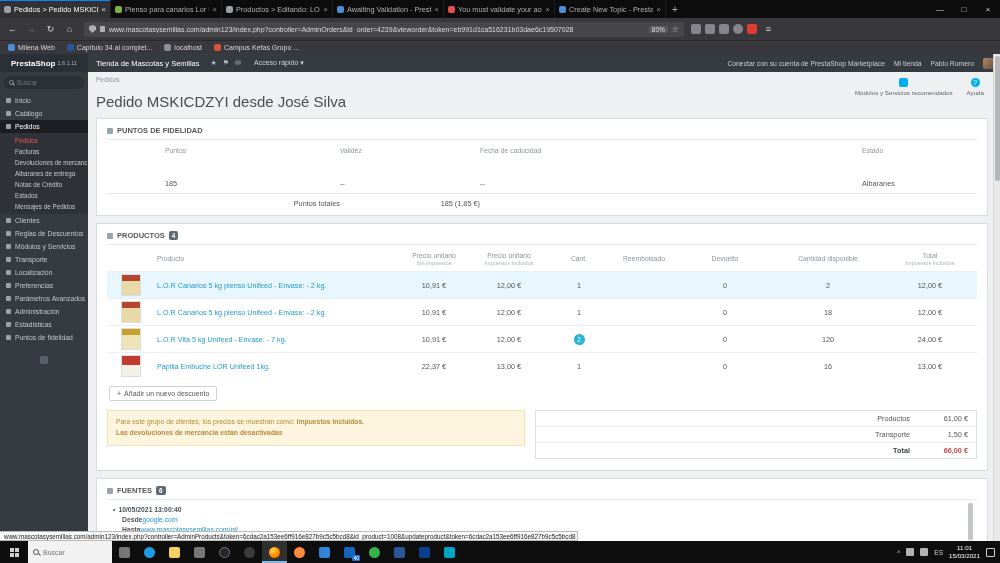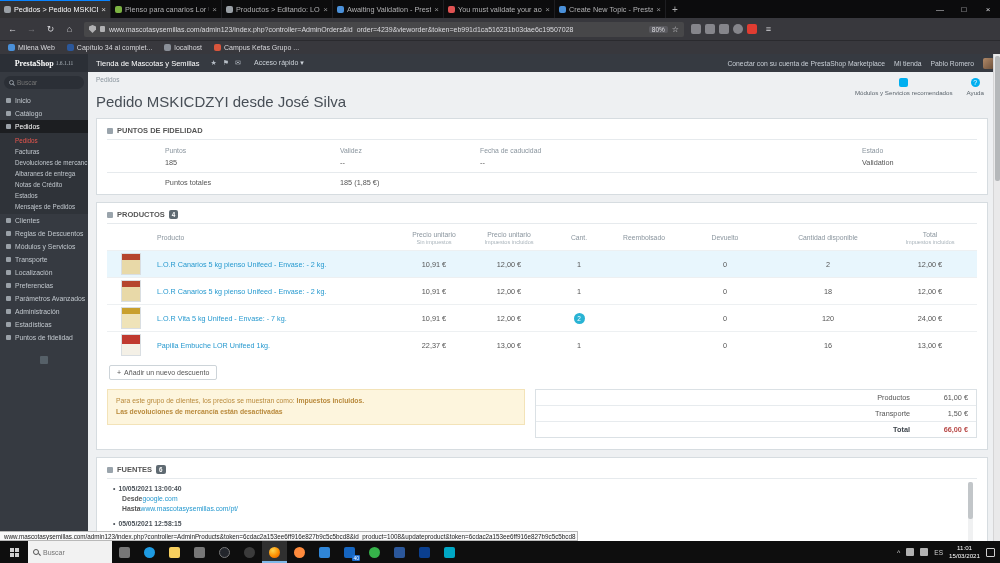--- a/index.html
+++ b/index.html
@@ -34,21 +34,21 @@
   .nbico.ext-red { background: #e03c31; }
 
   
   .bmbar { height: 14px; background: #38383d; border-top: 1px solid #2a2a2e; display: flex; align-items: center; gap: 12px; padding: 0 8px; font-size: 7px; color: #d7d7db; }
   .bm { display: flex; align-items: center; gap: 3px; }
   .bmfav { width: 7px; height: 7px; border-radius: 2px; }
   .b0 { background: #4a90d9; } .b1 { background: #2b579a; } .b2 { background: #8a8f98; } .b3 { background: #d8553c; }
 
   
   .ps-top { height: 18px; background: #363a41; display: flex; align-items: center; color: #fff; }
-  .ps-logo { width: 88px; height: 100%; background: #2b2f36; display: flex; align-items: center; justify-content: center; gap: 2px; flex: none; font-family: Liberation Serif, serif; }
+  .ps-logo { width: 88px; height: 100%; background: #2b2f36; display: flex; align-items: center; justify-content: center; gap: 2px; flex: none; }
   .ps-brand { font-size: 8px; font-weight: bold; }
   .ps-ver { font-size: 5.5px; color: #aab1b8; }
   .ps-shop { font-size: 7.5px; margin: 0 8px; white-space: nowrap; }
   .ps-ico { font-size: 7px; color: #b7bec6; margin: 0 3px; }
   .ps-quick { font-size: 7px; color: #cdd3d9; margin-left: 10px; display: flex; gap: 2px; }
   .ps-right { margin-left: auto; display: flex; align-items: center; gap: 9px; padding-right: 6px; font-size: 6.8px; color: #c9cfd6; white-space: nowrap; }
   .avatar { width: 11px; height: 11px; border-radius: 2px; background: linear-gradient(135deg,#b08968,#6b4f3a); }
 
   
   .ps-main { display: flex; height: 469px; }
@@ -77,22 +77,22 @@
   .help-icon { width: 9px; height: 9px; background: var(--accent); border-radius: 50%; color: #fff; font-size: 7px; line-height: 9px; text-align: center; }
 
   .panel { background: #fff; border: 1px solid #d6dce0; padding: 7px 10px; margin-bottom: 7px; position: relative; }
   .panel-h { display: flex; align-items: center; gap: 4px; font-size: 7.5px; font-weight: bold; color: #555; text-transform: uppercase; padding-bottom: 4px; border-bottom: 1px solid #e6eaed; margin-bottom: 5px; }
   .ph-ico { width: 6px; height: 6px; background: #9aa4ac; border-radius: 1px; }
   .badge { background: #5f6a72; color: #fff; border-radius: 2px; padding: 0 3px; font-size: 6.3px; line-height: 9px; }
 
   
   .loy-head, .loy-row, .loy-total { display: grid; grid-template-columns: 175px 140px 1fr 115px; padding-left: 58px; align-items: center; }
   .loy-head { font-size: 6.8px; color: #8a959e; padding-top: 2px; padding-bottom: 4px; }
-  .loy-row { font-size: 7.3px; color: #555; padding-bottom: 5px; border-bottom: 1px solid #e6eaed; }
-  .loy-total { font-size: 7.3px; color: #555; padding-top: 5px; }
+  .loy-row { font-size: 7.3px; color: #555; padding-bottom: 5px; border-bottom: 1px solid #e6eaed; margin-top: 21px; }
+  .loy-total { font-size: 7.3px; color: #555; padding-top: 5px; text-align: right; }
 
   
   .pt-head, .prow { display: grid; grid-template-columns: 50px 240px 74px 76px 64px 66px 96px 110px 1fr; align-items: center; }
   .pt-head { padding: 2px 0 4px; }
   .hcell { text-align: center; font-size: 6.8px; color: #8a959e; line-height: 1.25; }
   .hcell.left { text-align: left; }
   .hcell i { display: block; font-style: normal; font-size: 5.6px; color: #aab4bb; }
   .prow { border-top: 1px solid #edf0f2; min-height: 26px; font-size: 7.3px; color: #555; }
   .prow.hl { background: #e8f6fd; }
   .c-num { text-align: center; }
@@ -358,21 +358,21 @@
         <div class="loy-head">
           <span>Puntos</span>
           <span>Validez</span>
           <span>Fecha de caducidad</span>
           <span>Estado</span>
         </div>
         <div class="loy-row">
           <span>185</span>
           <span>--</span>
           <span>--</span>
-          <span>Validation</span>
+          <span>Albaranes</span>
         </div>
         <div class="loy-total">
           <span>Puntos totales</span>
           <span>185 (1,85 €)</span>
           <span></span>
             <span></span>
         </div>
       </div>
 
       <div class="panel">

